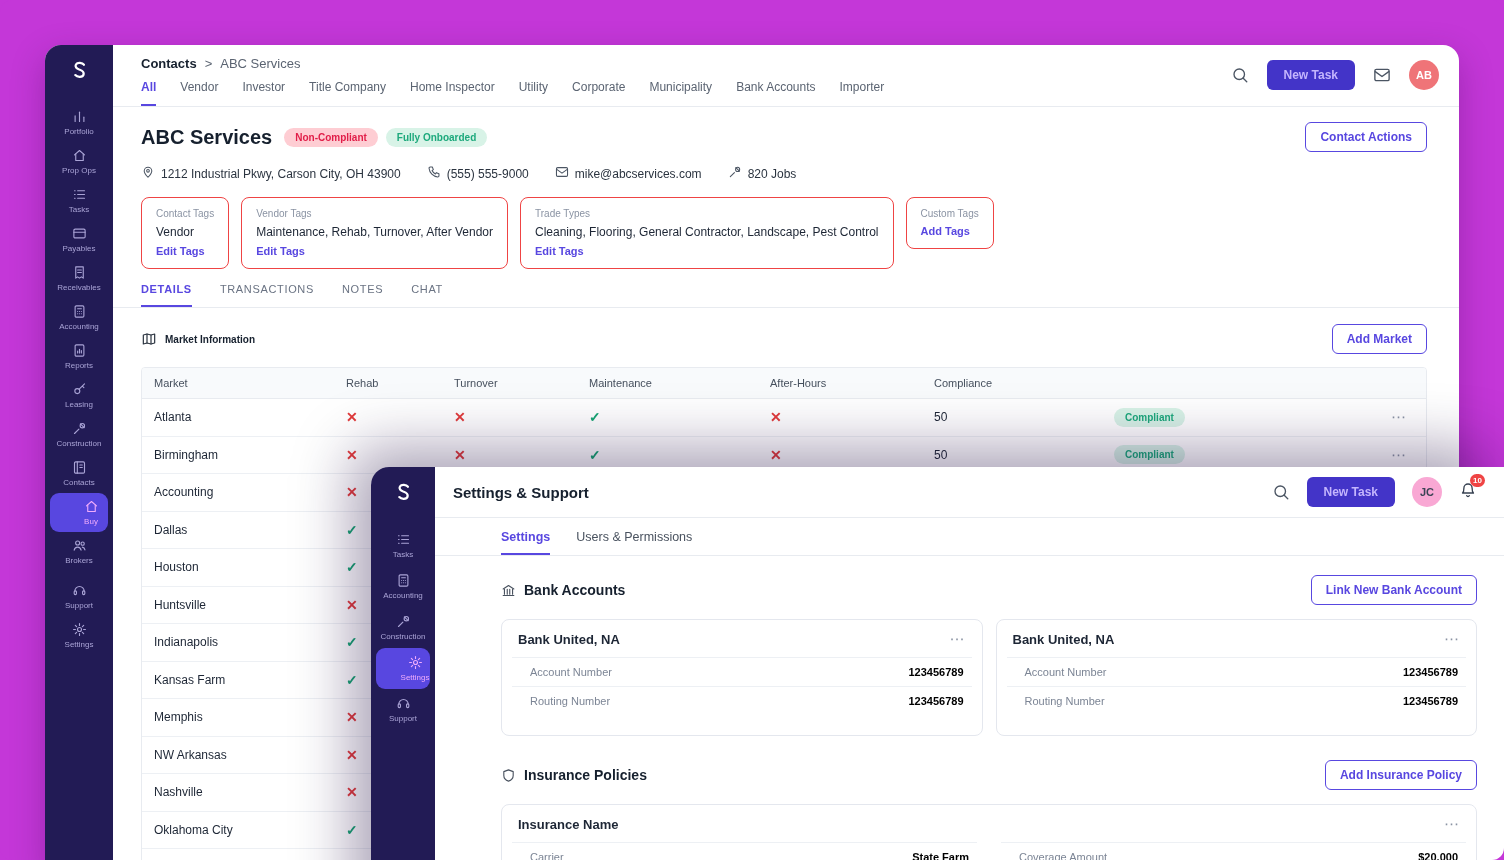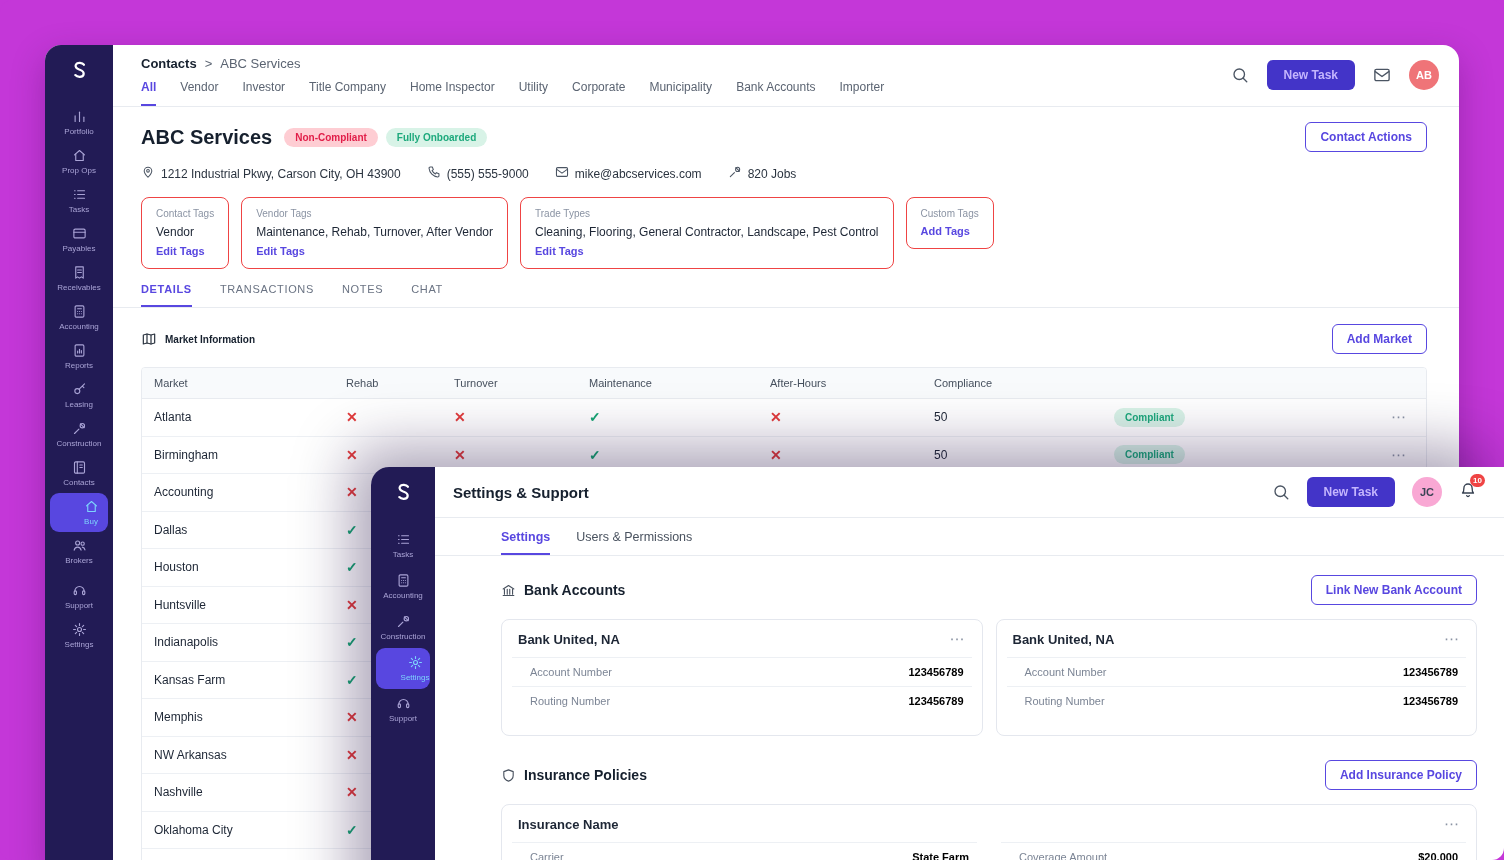--- a/index.html
+++ b/index.html
@@ -13,21 +13,21 @@
   .sidebar{width:68px;background:var(--sidebar_bg,#221b55);display:flex;flex-direction:column;align-items:center;flex-shrink:0;}
   .overlay-window .sidebar{width:64px;}
   .logo{margin:13px 0 15px;color:#fff;}
   .logo svg{width:26px;height:26px;}
   .nav-item{width:58px;height:39px;display:flex;flex-direction:column;align-items:center;justify-content:center;gap:3px;color:#aaa4d6;border-radius:9px;cursor:pointer;}
   .overlay-window .nav-item{height:41px;width:54px;}
   .nav-item.gap-before{margin-top:6px;}
   .nav-icon{display:flex;}
   .nav-icon svg{width:15px;height:15px;}
   .nav-label{font-size:8px;}
-  .nav-item.active{background:var(--accent,#5847e0);color:#7dd3fc;padding-left:24px;}
+  .nav-item.active{background:var(--accent,#5847e0);color:#f0abfc;padding-left:24px;}
 
   
   .content{flex:1;display:flex;flex-direction:column;min-width:0;}
 
   .top-header{display:flex;justify-content:space-between;padding:11px 20px 0 28px;border-bottom:1px solid #e8ebf0;}
   .header-left{display:flex;flex-direction:column;gap:9px;}
   .breadcrumb{font-size:13px;color:#5b6472;display:flex;gap:8px;align-items:center;}
   .crumb-root{font-weight:bold;color:#16202e;cursor:pointer;}
   .top-tabs{display:flex;gap:24px;}
   .top-tab{font-size:12px;color:#5b6472;padding-bottom:10px;cursor:pointer;}

